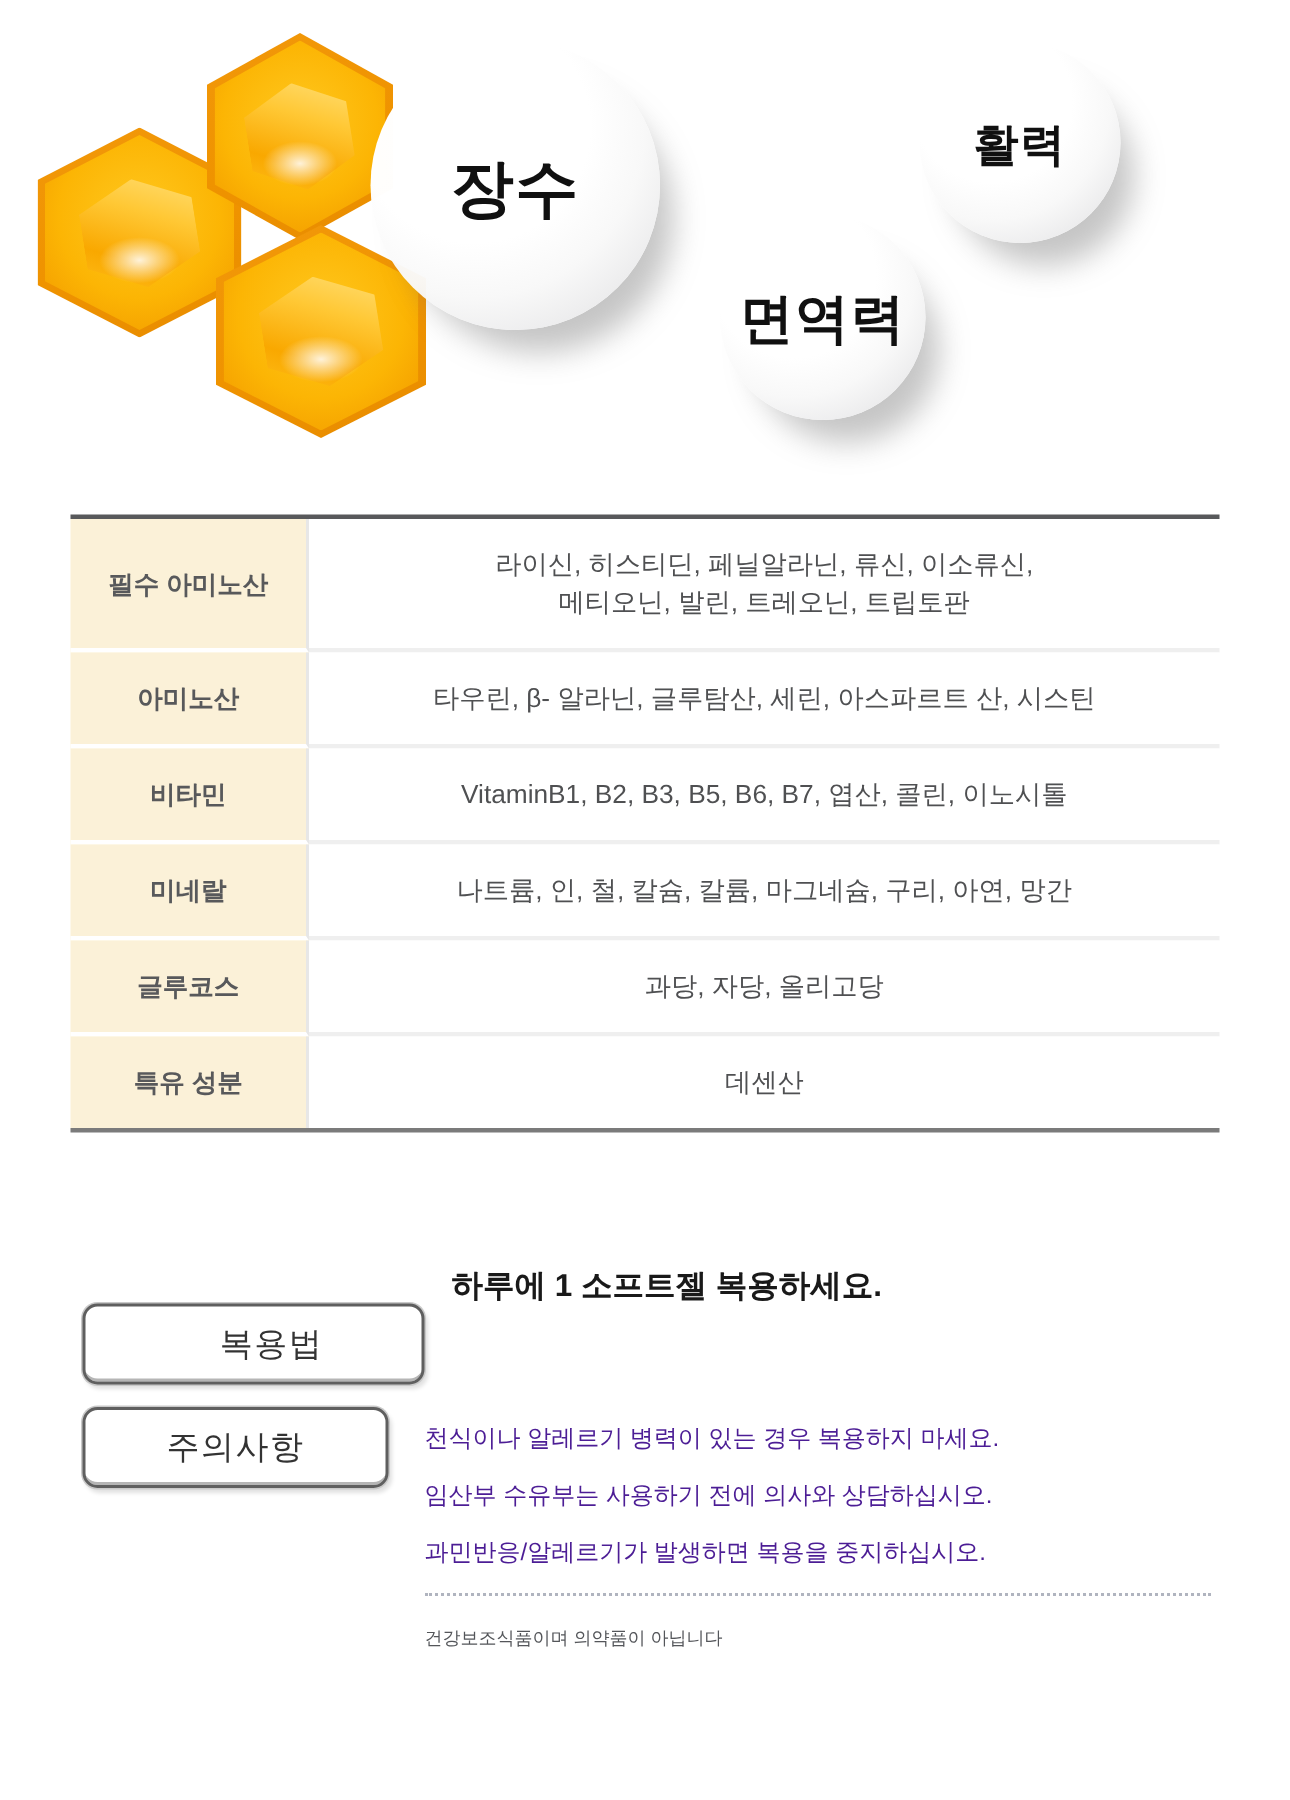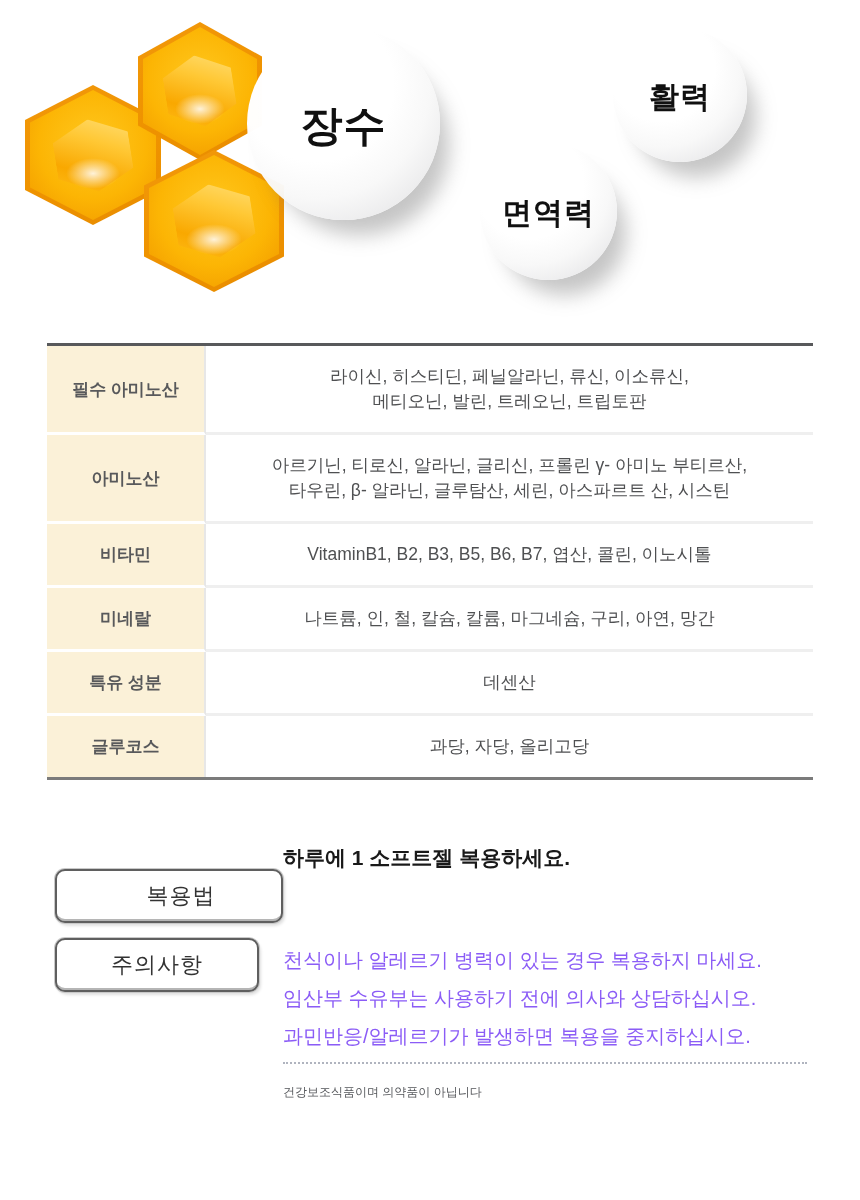--- a/index.html
+++ b/index.html
@@ -51,21 +51,21 @@
   }
   .pearl .bubble-label{
     position:relative; font-weight:bold; color:#101010; letter-spacing:1px;
     transform:translateY(4%);
   }
   #pearl-jangsu   {left:247px; top:27px;  width:193px; height:193px;}
   #pearl-jangsu .bubble-label{font-size:42px;}
   #pearl-hwalryeok{left:613px; top:28px;  width:134px; height:134px;}
   #pearl-hwalryeok .bubble-label{font-size:30px;}
   #pearl-myeonyeok{left:480px; top:143px; width:137px; height:137px;}
-  #pearl-myeonyeok .bubble-label{font-size:30px;}
+  #pearl-myeonyeok .bubble-label{font-size:36px;}
 
   
   .comp-table{
     position:absolute; left:47px; top:343px; width:766px;
     border-top:3px solid #58595b; border-bottom:3px solid #7b7b7b;
   }
   .t-row{display:flex; align-items:stretch;}
   .t-label{
     width:149px; flex:0 0 149px; background:#fbf1d8;
     border-right:2px solid #e7e7e7; border-bottom:3px solid #ffffff;
@@ -86,26 +86,26 @@
     position:absolute; left:55px; width:200px; height:50px;
     border:2px solid #5f5f5f; border-radius:10px; background:#fff;
     box-shadow:0 0 0 1px #c9c9c9, inset 0 -3px 0 -1px #b5b5b5, 2px 3px 3px rgba(0,0,0,.12);
     display:flex; align-items:center; justify-content:center;
     font-size:22px; font-weight:500; color:#333333; letter-spacing:1px;
   }
   #dosage-box{top:869px;padding-left:24px;}
   #precaution-box{top:938px;}
 
   .dosage-instruction{
-    position:absolute; left:283px; top:845px;
+    position:absolute; left:301px; top:845px;
     font-size:21px; font-weight:bold; color:#191919; line-height:26px;
   }
   .precaution-lines{
     position:absolute; left:283px; top:941px;
-    font-size:20px; color:#8b5cf6; line-height:38px;
+    font-size:16px; color:#4c1d95; line-height:38px;
   }
   .dotted-divider{
     position:absolute; left:283px; top:1062px; width:524px; height:0;
     border-top:2px dotted #b0b4bf;
   }
   .disclaimer{
     position:absolute; left:283px; top:1078px;
     font-size:12px; color:#54565a; line-height:28px;
   }
 </style>
@@ -149,46 +149,45 @@
       <div class="t-row">
         <div class="t-label">필수 아미노산</div>
         <div class="t-value">
           <div>라이신, 히스티딘, 페닐알라닌, 류신, 이소류신,</div>
           <div>메티오닌, 발린, 트레오닌, 트립토판</div>
         </div>
       </div>
       <div class="t-row">
         <div class="t-label">아미노산</div>
         <div class="t-value">
-          <div>아르기닌, 티로신, 알라닌, 글리신, 프롤린 γ- 아미노 부티르산,</div>
           <div>타우린, β- 알라닌,  글루탐산, 세린, 아스파르트 산, 시스틴</div>
         </div>
       </div>
       <div class="t-row">
         <div class="t-label">비타민</div>
         <div class="t-value">
           <div>VitaminB1, B2, B3, B5, B6, B7, 엽산, 콜린, 이노시톨</div>
         </div>
       </div>
       <div class="t-row">
         <div class="t-label">미네랄</div>
         <div class="t-value">
           <div>나트륨, 인, 철, 칼슘, 칼륨, 마그네슘, 구리, 아연, 망간</div>
         </div>
       </div>
       <div class="t-row">
+        <div class="t-label">글루코스</div>
+        <div class="t-value">
+          <div>과당, 자당, 올리고당</div>
+        </div>
+      </div>
+      <div class="t-row">
         <div class="t-label">특유 성분</div>
         <div class="t-value">
           <div>데센산</div>
-        </div>
-      </div>
-      <div class="t-row">
-        <div class="t-label">글루코스</div>
-        <div class="t-value">
-          <div>과당, 자당, 올리고당</div>
         </div>
       </div>
     </div>
 
   <div>
     <div class="label-box" id="dosage-box">
       <span>복용법</span>
     </div>
     <div class="dosage-instruction">하루에 1 소프트젤 복용하세요.</div>
   </div>

